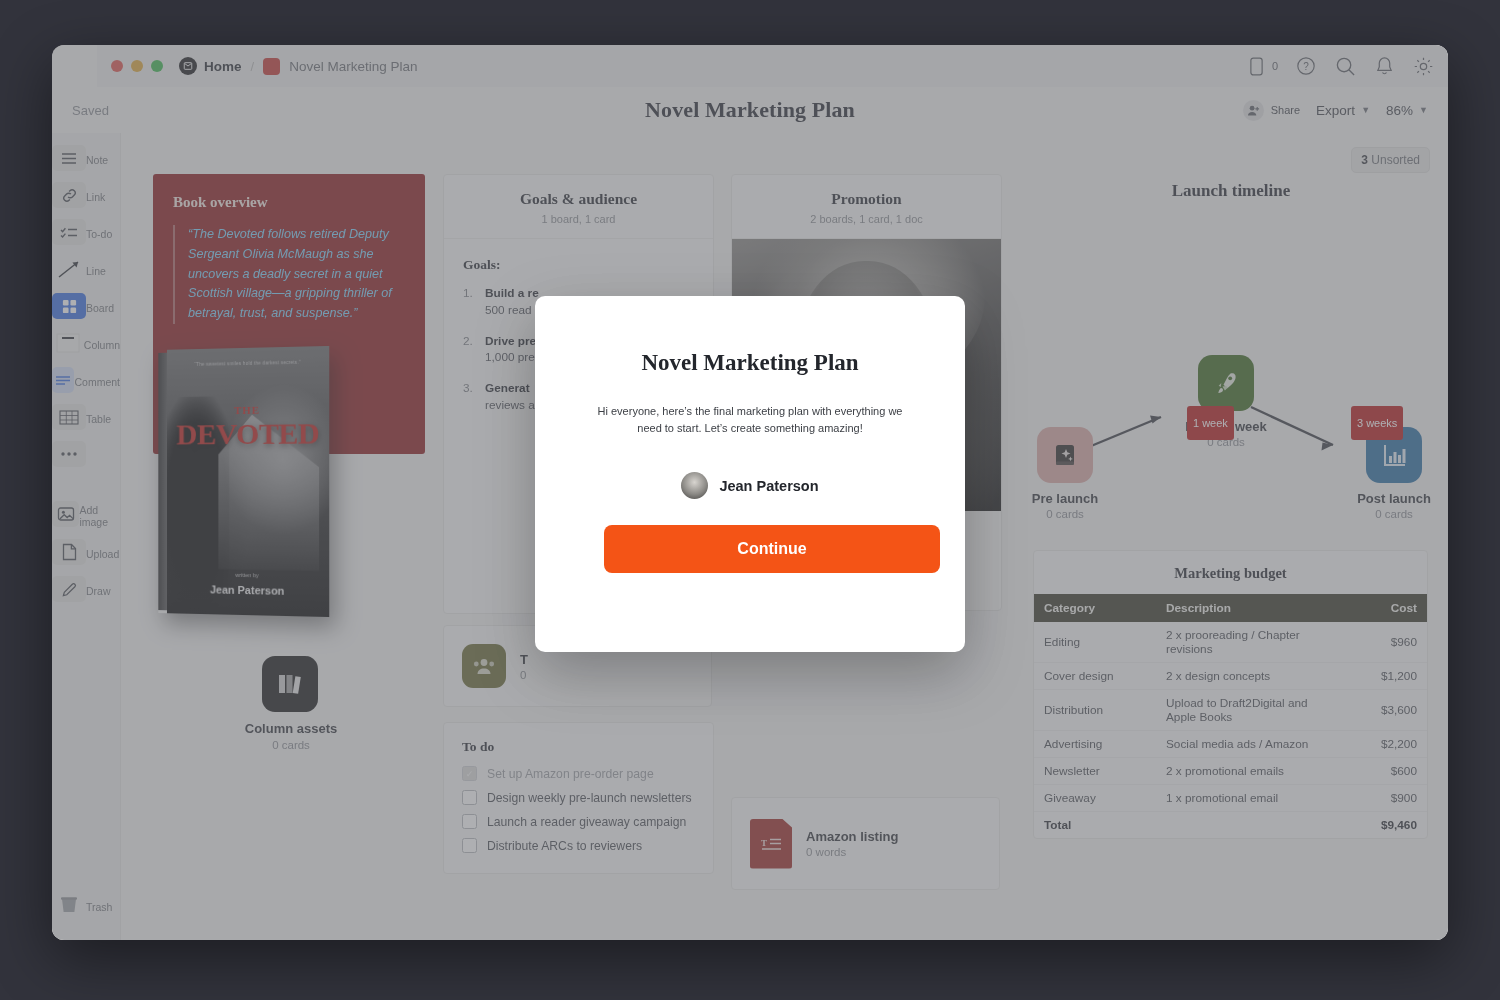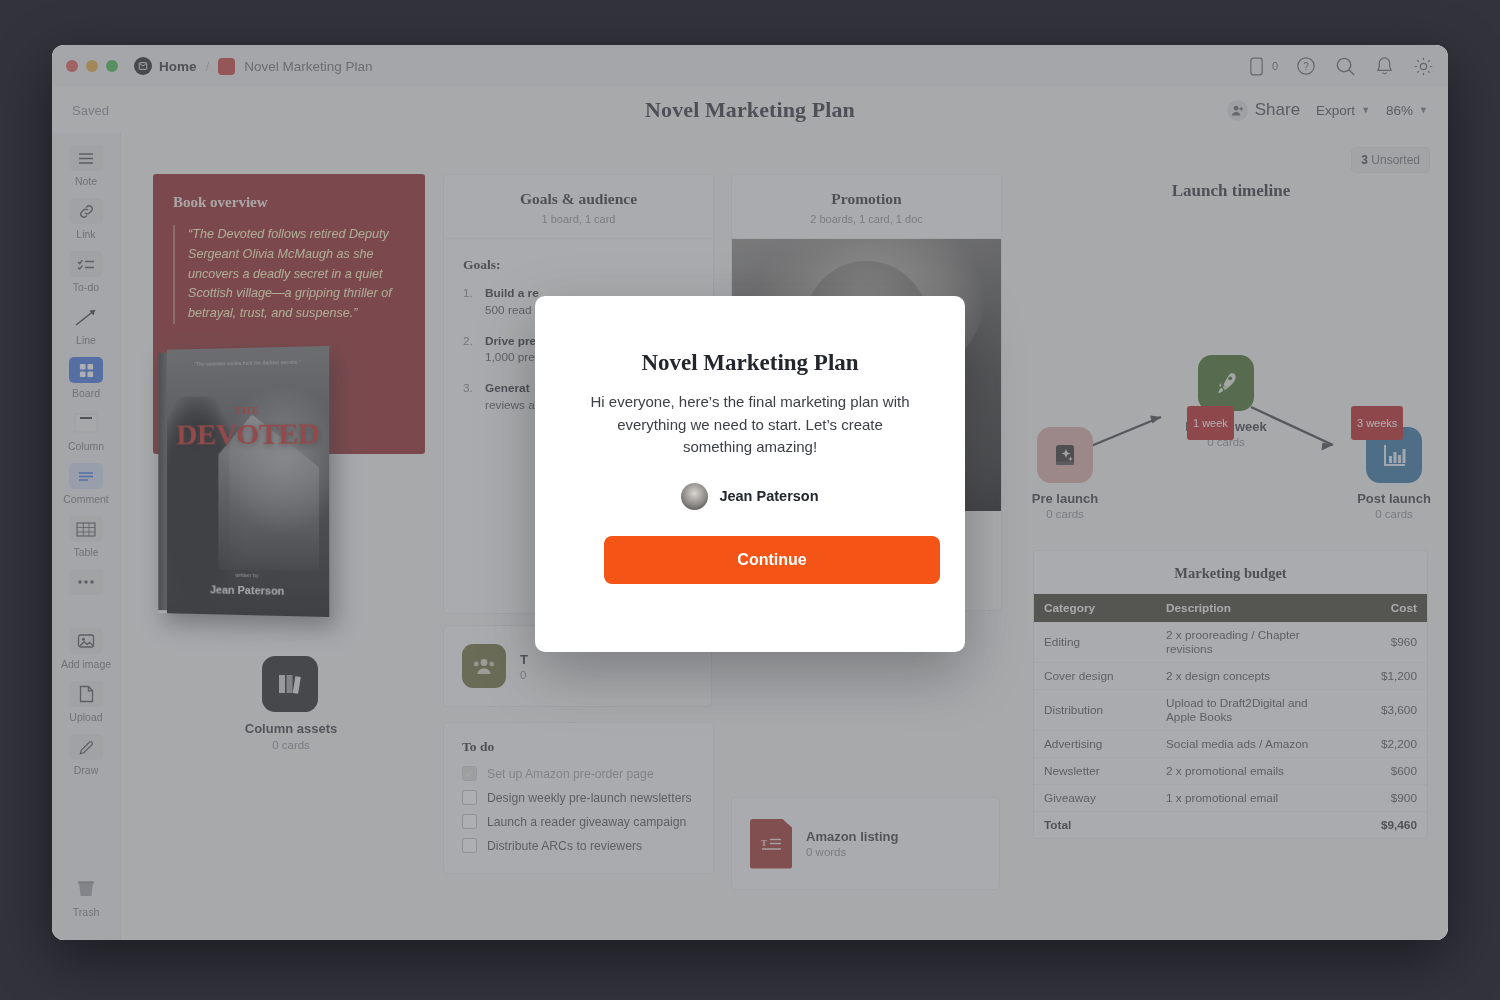--- a/index.html
+++ b/index.html
@@ -26,20 +26,21 @@
     box-shadow: 0 18px 60px rgba(0,0,0,.45);
   }
 
   
   .titlebar {
     position: relative;
     height: 42px;
     background: #ececeb;
     display: flex; align-items: center;
     padding: 0 14px;
+    margin-left: 45px;
   }
   .traffic { display: flex; gap: 8px; align-items: center; margin-right: 16px;}
   .dot { width: 12px; height: 12px; border-radius: 50%; }
   .dot.r { background: #e0564e; }
   .dot.y { background: #e0a93c; }
   .dot.g { background: #3fb950; }
 
   .crumb-logo {
     width: 18px; height: 18px; border-radius: 50%;
     background: #1d1d1f; color:#fff;
@@ -64,36 +65,36 @@
     position: relative;
   }
   .saved { font-size: 13px; color: #8b8e93; }
   .doc-title {
     position:absolute; left:0; right:0; text-align:center;
     font-family: "Liberation Serif", serif;
     font-weight: 700; font-size: 22px; color: #2b2e35;
     letter-spacing: .1px;
   }
   .sub-right { margin-left:auto; display:flex; align-items:center; gap: 16px; z-index:2;}
-  .share-btn { display:flex; align-items:center; gap:7px; font-size:17px; color:#45484e;}
+  .share-btn { display:flex; align-items:center; gap:7px; font-size:11px; color:#45484e;}
   .share-circle { width:21px;height:21px;border-radius:50%;background:#dedede;display:flex;align-items:center;justify-content:center;}
   .export-btn { display:flex; align-items:center; gap:6px; font-size:13.5px; color:#45484e;}
   .zoom-btn { display:flex; align-items:center; gap:6px; font-size:13.5px; color:#45484e;}
   .caret { font-size: 9px; color:#6c6f75; }
 
   
   .body-area { display:flex; height: 807px; }
 
   .sidebar {
     width: 68px; background:#ececea;
     display:flex; flex-direction:column; align-items:center;
     padding-top: 12px;
     border-right: 1px solid #e2e2e0;
   }
-  .tool { display:flex; flex-direction:column; align-items:center; margin-bottom: 11px; width:100%; }
+  .tool { display:flex; align-items:center; margin-bottom: 11px; width:100%; }
   .tool-box {
     width: 34px; height: 26px; border-radius:5px;
     background:#e3e3e1; display:flex;align-items:center;justify-content:center;
     color:#4b4e54;
   }
   .tool-box.active { background:#3b6fe0; color:#fff;}
   .tool-box.plain { background: transparent; }
   .tool-label { font-size:10.5px; color:#74777d; margin-top:4px;}
   .tool-gap { height: 22px; }
   .tool-spacer { flex: 1; }
@@ -119,21 +120,21 @@
   }
   .bookcard h3 {
     margin:0 0 14px 0; font-family:"Liberation Serif", serif;
     font-size: 15px; color:#f4e9e3; font-weight:700;
   }
   .quote {
     border-left: 2px solid #b16c6b;
     padding-left: 13px;
     font-style: italic;
     font-size: 12.6px; line-height: 1.57;
-    color:#fef9c3;
+    color:#7dd3fc;
   }
   .bookimg {
     position:absolute; left: 35px; top: 215px;
     width: 173px; height: 267px;
     transform: perspective(900px) rotateY(-9deg);
     box-shadow: 6px 10px 22px rgba(0,0,0,.45);
   }
   .bookimg .spine {
     position:absolute; left:0; top:1%; width:9px; height:98%;
     background: linear-gradient(90deg,#2b2b2b,#565656);
@@ -301,21 +302,21 @@
     box-shadow: 0 20px 60px rgba(0,0,0,.28);
     z-index: 60;
     display:flex; flex-direction:column; align-items:center;
     padding: 54px 48px 0; box-sizing: border-box;
   }
   .modal h2 {
     margin:0 0 15px; font-family:"Liberation Serif",serif;
     font-size: 23px; font-weight:700; color:#23262c;
   }
   .modal p {
-    margin:0; text-align:center; font-size: 15px; line-height: 1.5;
+    margin:12px; text-align:center; font-size: 11px; line-height: 1.5;
     color:#3d4046;
   }
   .author { display:flex; align-items:center; gap:11px; margin-top: 24px;}
   .avatar {
     width: 27px;height:27px;border-radius:50%;
     background: radial-gradient(circle at 50% 38%, #d8d5d0 0%, #8c8a86 55%, #3d3c3a 100%);
   }
   .author-name { font-size: 14.5px; font-weight:700; color:#23262c;}
   .continue {
     margin-top: 26px; width: 336px; height: 48px;

